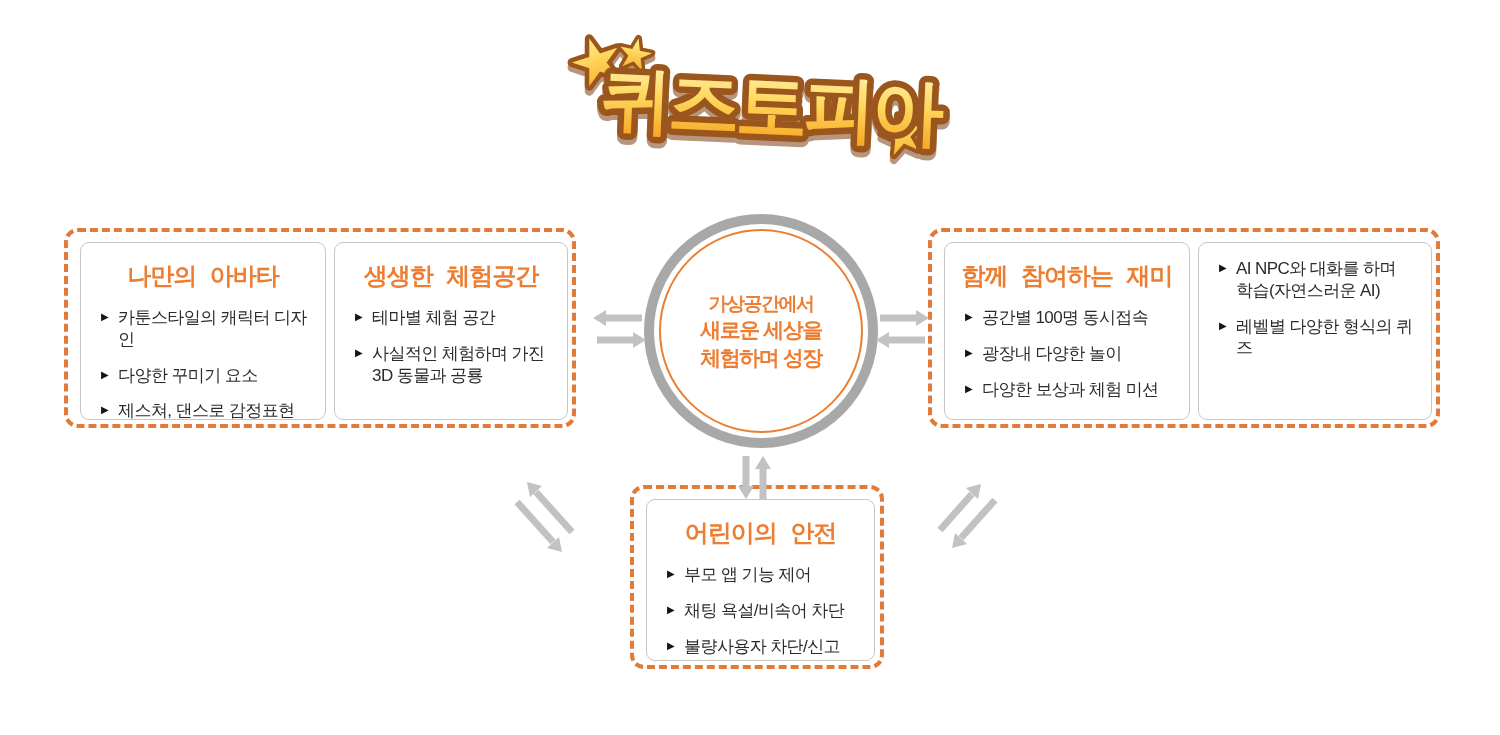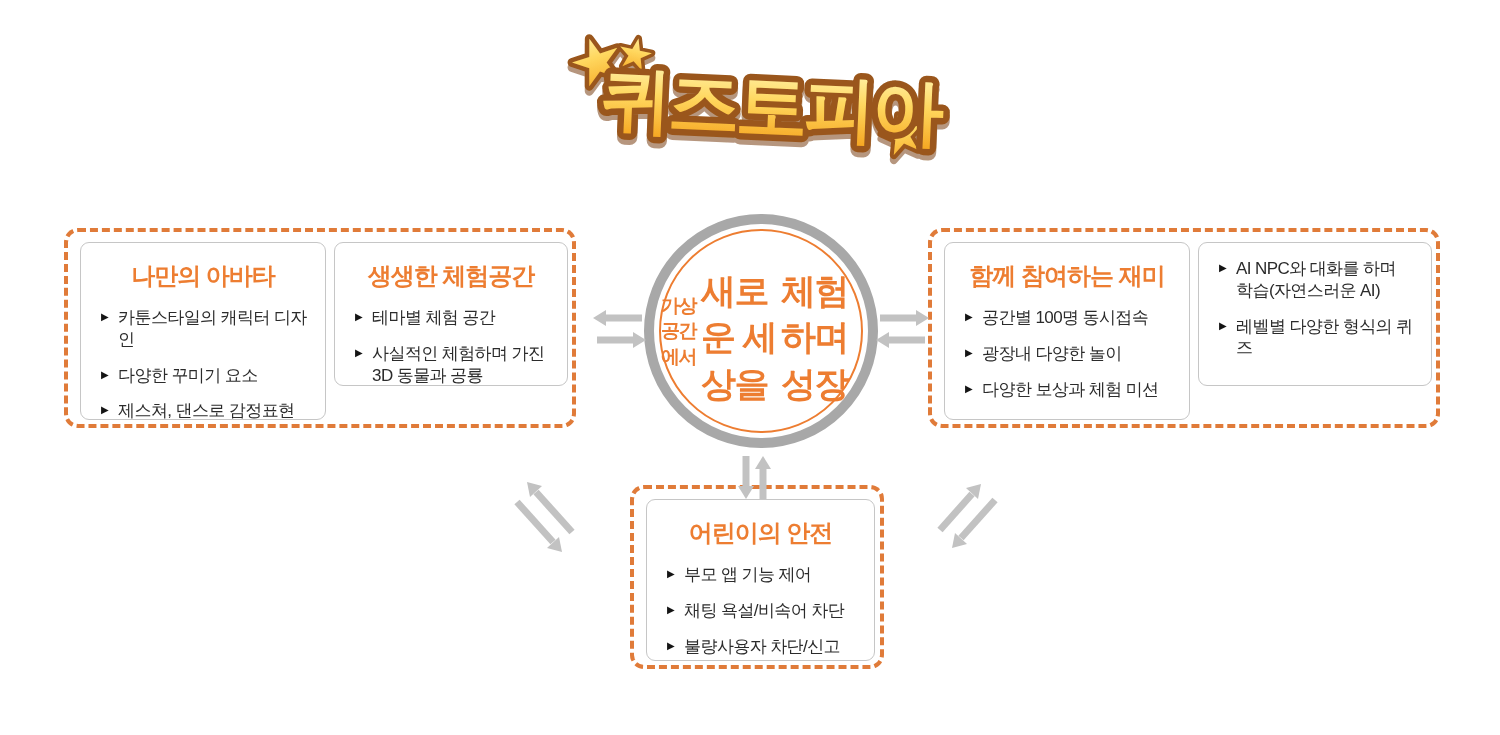--- a/index.html
+++ b/index.html
@@ -16,38 +16,38 @@
 
   
   .dashed-group{position:absolute;border:4px dashed var(--dashed);border-radius:14px;box-sizing:border-box;}
   #group-left {left:64px;top:228px;width:512px;height:200px;}
   #group-right{left:928px;top:228px;width:512px;height:200px;}
   #group-bottom{left:630px;top:485px;width:254px;height:184px;}
 
   
   .card{position:absolute;background:#fff;border:1px solid #c6c6c6;border-radius:9px;box-sizing:border-box;
         box-shadow:0 0 0 1px rgba(255,255,255,0);}
-  .card-title{text-align:center;color:var(--accent);font-weight:bold;font-size:24px;letter-spacing:-1px;margin-top:17px;}
+  .card-title{text-align:center;color:var(--accent);font-weight:bold;font-size:24px;letter-spacing:-1px;margin-top:17px;font-family:Liberation Mono, monospace;}
   .card-items{display:flex;flex-direction:column;gap:14px;padding:15px 8px 0 20px;}
   .item{display:flex;gap:10px;color:var(--ink);font-size:17px;line-height:1.28;letter-spacing:-0.6px;}
   .item .bullet{font-size:10px;color:#141414;margin-top:4px;flex:0 0 auto;}
   .item .text{white-space:pre-line;}
 
   .card-a{left:12px;top:10px;width:246px;height:178px;}
-  .card-b{left:266px;top:10px;width:234px;height:144px;}
+  .card-b{left:266px;top:10px;width:234px;height:178px;}
   .card-c{left:12px;top:10px;width:229px;height:162px;}
 
   
   #core{position:absolute;left:644px;top:214px;width:214px;height:214px;border:10px solid var(--ring);
         border-radius:50%;background:#fff;box-sizing:content-box;}
   #core-inner{position:absolute;left:5px;top:5px;right:5px;bottom:5px;border:2px solid var(--accent);
-        border-radius:50%;display:flex;flex-direction:row;align-items:center;justify-content:center;}
+        border-radius:50%;display:flex;flex-direction:column;align-items:center;justify-content:center;}
   .core-line{color:var(--accent);font-weight:bold;letter-spacing:-1.5px;line-height:1.32;}
   .core-small{font-size:19px;}
-  .core-big{font-size:35px;margin-top:13px;}
+  .core-big{font-size:21px;}
 
   
   #arrows{position:absolute;left:0;top:0;pointer-events:none;}
   .shaft{stroke:var(--arrow);stroke-width:7px;fill:none;}
   .head{fill:var(--arrow);stroke:none;}
 </style>
 </head>
 <body>
 
 <div id="canvas">

